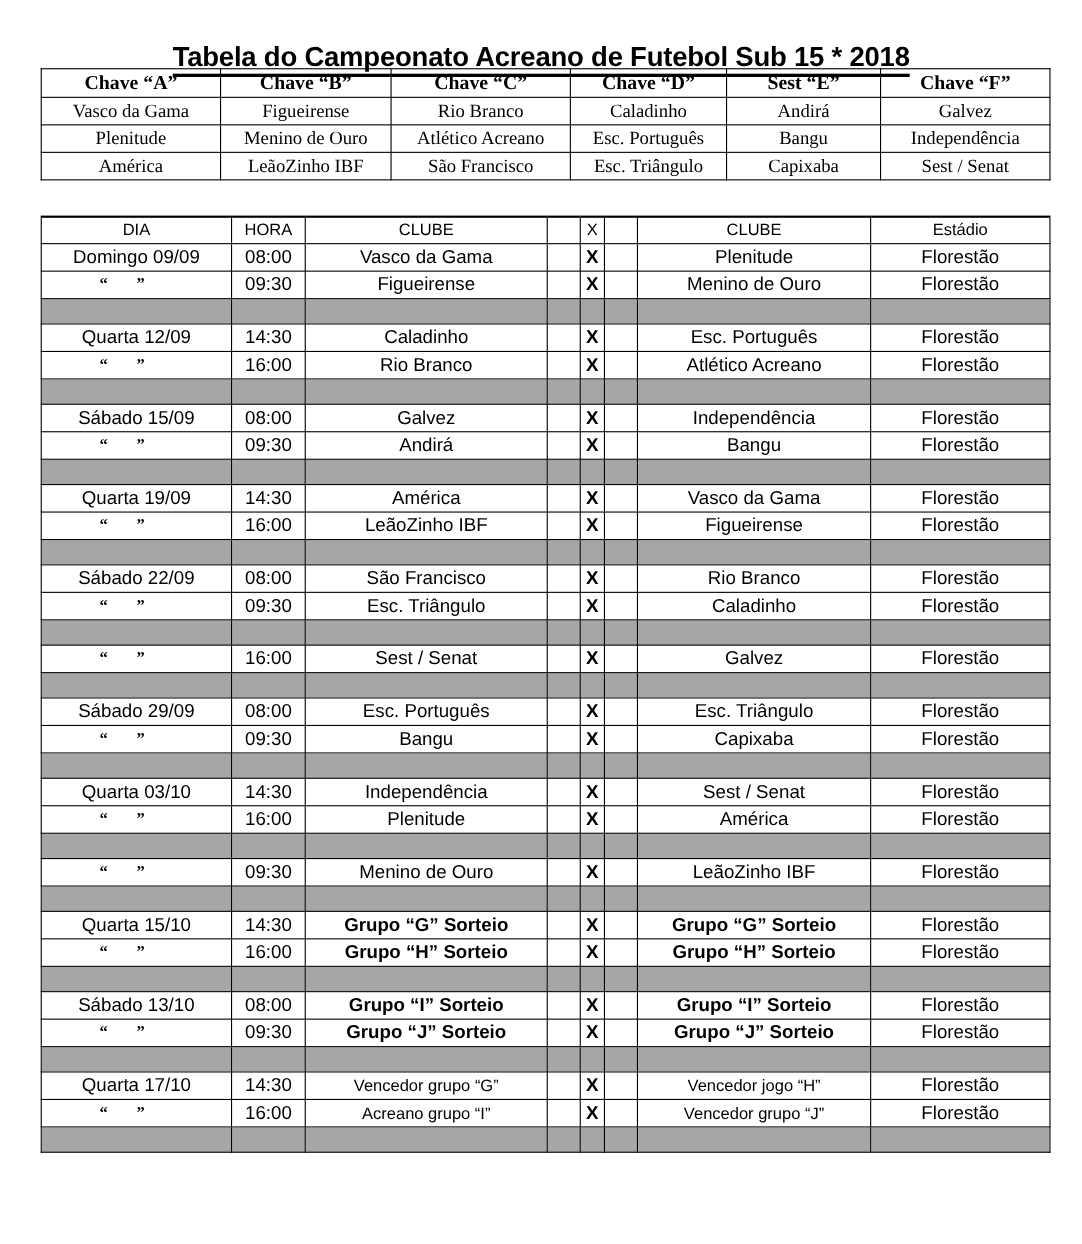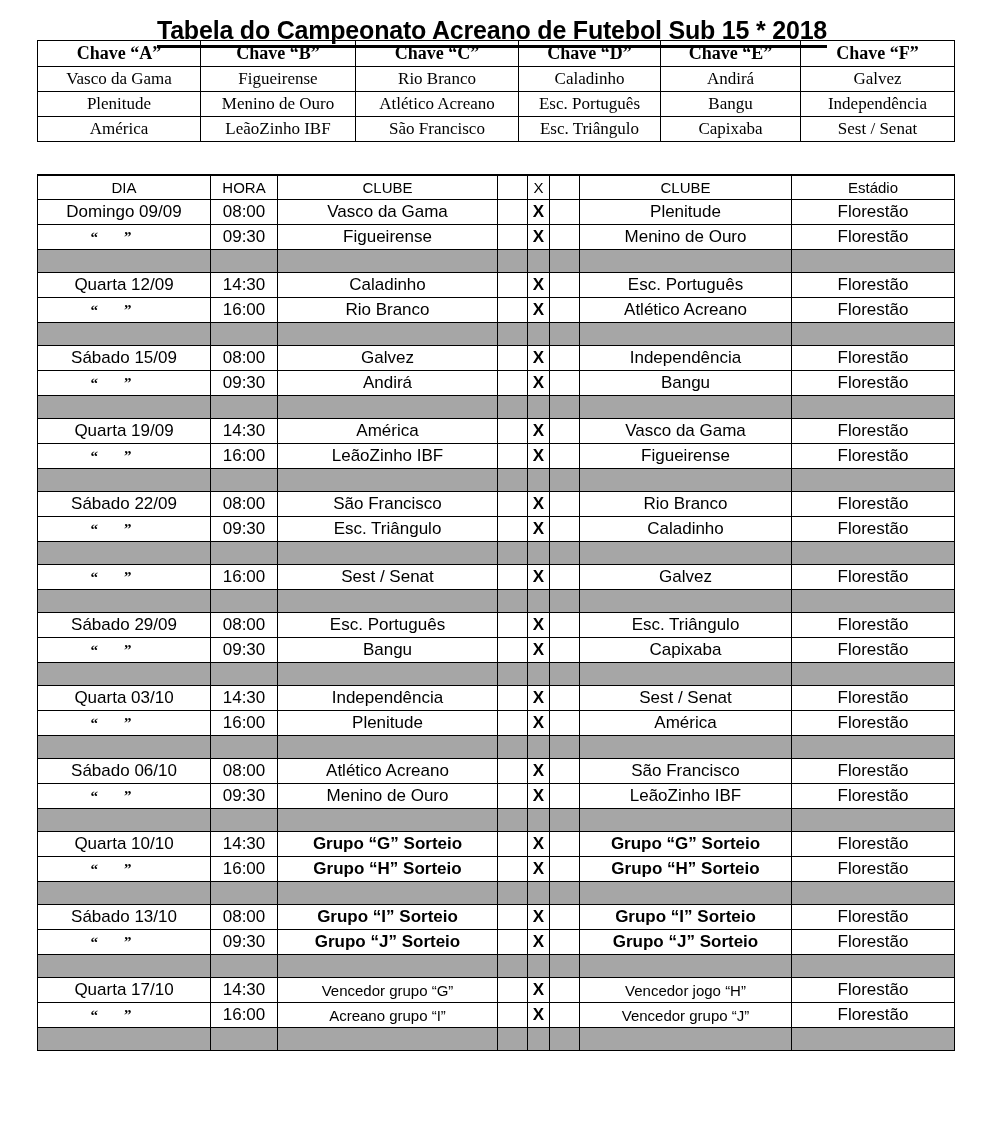--- a/index.html
+++ b/index.html
@@ -15,20 +15,21 @@
     overflow: hidden;
   }
 
   
   .title-wrap {
     width: 984px;
     text-align: center;
     padding-top: 16px;
     height: 34px;
     box-sizing: border-box;
+    margin-top: 22px;
   }
   .title {
     display: inline-block;
     font-family: "Liberation Sans", sans-serif;
     font-weight: bold;
     font-size: 25px;
     line-height: 28px;
     letter-spacing: -0.2px;
     border-bottom: 3px solid #000;
     padding-bottom: 1px;
@@ -136,21 +137,21 @@
       <col class="gcol-d">
         <col class="gcol-e">
         <col class="gcol-f">
     </colgroup>
     <thead>
       <tr>
         <th>Chave “A”</th>
         <th>Chave “B”</th>
         <th>Chave “C”</th>
         <th>Chave “D”</th>
-        <th>Chave “E”</th>
+        <th>Sest “E”</th>
         <th>Chave “F”</th>
       </tr>
     </thead>
     <tbody>
       <tr>
         <td>Vasco da Gama</td>
         <td>Figueirense</td>
         <td>Rio Branco</td>
         <td>Caladinho</td>
         <td>Andirá</td>
@@ -425,51 +426,41 @@
           <td></td>
           <td></td>
           <td></td>
           <td></td>
           <td></td>
           <td></td>
           <td></td>
           <td></td>
         </tr>
         <tr>
-          <td>Sábado 06/10</td>
-          <td>08:00</td>
-          <td>Atlético Acreano</td>
-          <td></td>
-          <td class="x-cell">X</td>
-          <td></td>
-          <td>São Francisco</td>
-          <td>Florestão</td>
-        </tr>
-        <tr>
           <td class="ditto">“”</td>
           <td>09:30</td>
           <td>Menino de Ouro</td>
           <td></td>
           <td class="x-cell">X</td>
           <td></td>
           <td>LeãoZinho IBF</td>
           <td>Florestão</td>
         </tr>
         <tr class="sep">
           <td></td>
           <td></td>
           <td></td>
           <td></td>
           <td></td>
           <td></td>
           <td></td>
           <td></td>
         </tr>
         <tr>
-          <td>Quarta 10/10</td>
+          <td>Quarta 15/10</td>
           <td>14:30</td>
           <td class="bold-team">Grupo “G” Sorteio</td>
           <td></td>
           <td class="x-cell">X</td>
           <td></td>
           <td class="bold-team">Grupo “G” Sorteio</td>
           <td>Florestão</td>
         </tr>
         <tr>
           <td class="ditto">“”</td>

